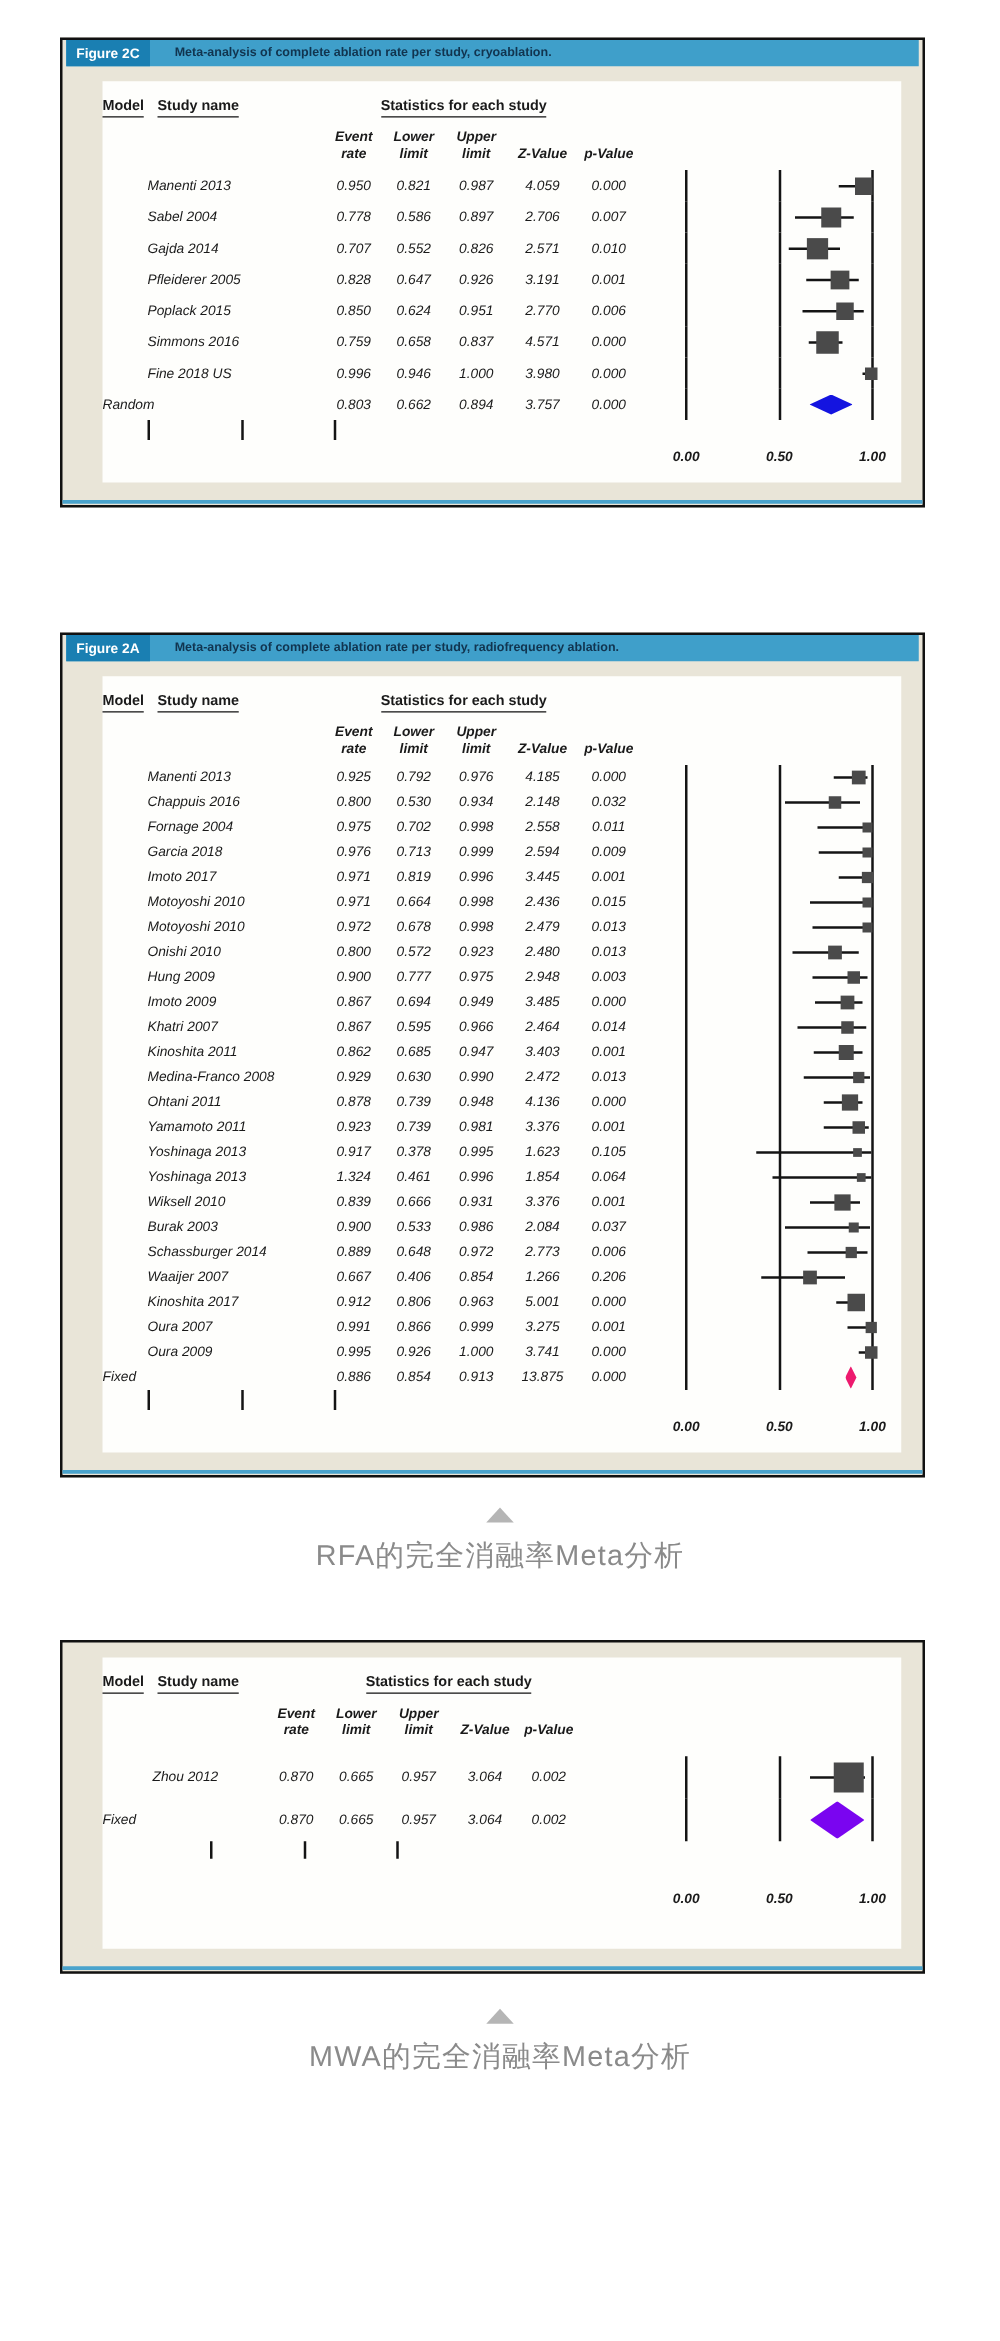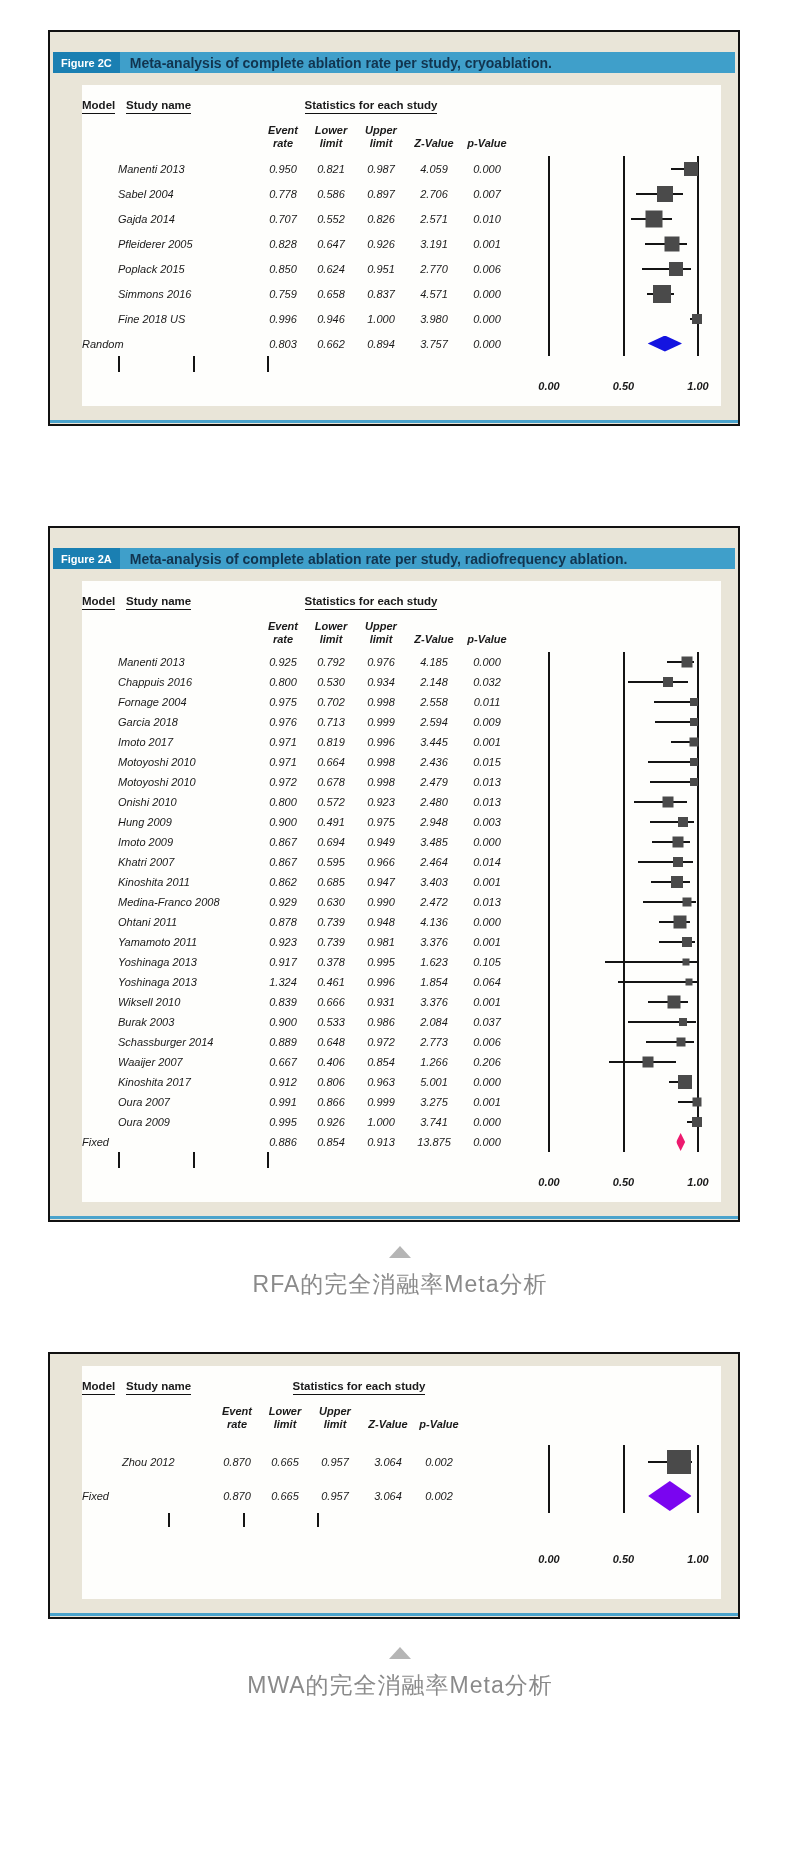--- a/index.html
+++ b/index.html
@@ -1,22 +1,22 @@
 <!DOCTYPE html>
 <html><head>
 <meta charset="utf-8">
 <style>
   html,body{margin:0;padding:0;background:#ffffff;}
   body{width:800px;min-height:1873px;font-family:"Liberation Sans",sans-serif;color:#1a1a1a;}
   .page{padding-top:30px;}
 
   .panel{width:688px;margin-left:48px;background:#e9e5d8;border:2px solid #111;}
-  .panel-header{margin:20px 3px 0 3px;height:21px;background:#3f9fca;display:flex;align-items:stretch;}
+  .panel-header{margin:0 3px 0 3px;height:21px;background:#3f9fca;display:flex;align-items:stretch;}
   .fig-label{background:#1a7fb2;color:#ffffff;font-size:11px;font-weight:bold;display:flex;align-items:center;padding:0 8px;white-space:nowrap;}
-  .fig-title{color:#11344f;font-size:14px;font-weight:bold;display:flex;align-items:center;padding-left:10px;white-space:nowrap;}
+  .fig-title{color:#11344f;font-size:10px;font-weight:bold;display:flex;align-items:center;padding-left:20px;white-space:nowrap;}
   .white-area{background:#fefefc;margin:12px 17px 14px 32px;padding:14px 0 10px 0;}
   .blue-line{height:3px;background:#4aa3cc;margin-bottom:1px;}
 
   .head1{display:grid;grid-template-columns:44px 104px 282px 1fr;font-weight:bold;font-size:11.5px;margin-bottom:10px;}
   .panel-2b .head1{grid-template-columns:44px 92px 282px 1fr;}
   .head1 .hc{text-align:left;}
   .head1 .hc-stats{text-align:center;}
   .uline{border-bottom:1.5px solid #111;padding-bottom:2px;display:inline-block;}
 
   .head2,.row,.axis-row{display:grid;grid-template-columns:36px 142px 46px 50px 50px 56px 50px 1fr;font-style:italic;}
@@ -406,21 +406,21 @@
               <div class="gl" style="left: 110.5px;"></div>
               <div class="gl" style="left: 185px;"></div>
               <div class="whisker" style="left: 122.228px; width: 52.299px;"></div>
               <div class="sq" style="left: 156.2px; height: 11px; width: 11px; background: rgb(74, 74, 74);"></div>
             </div>
           </div>
           <div class="row">
             <div class="c-model"></div>
             <div class="c-study">Hung 2009</div>
             <div class="c-num">0.900</div>
-            <div class="c-num">0.491</div>
+            <div class="c-num">0.777</div>
             <div class="c-num">0.975</div>
             <div class="c-num">2.948</div>
             <div class="c-num">0.003</div>
             <div class="c-plot">
               <div class="gl" style="left: 36px;"></div>
               <div class="gl" style="left: 110.5px;"></div>
               <div class="gl" style="left: 185px;"></div>
               <div class="whisker" style="left: 137.724px; width: 44.551px;"></div>
               <div class="sq" style="left: 171.1px; height: 10px; width: 10px; background: rgb(74, 74, 74);"></div>
             </div>

